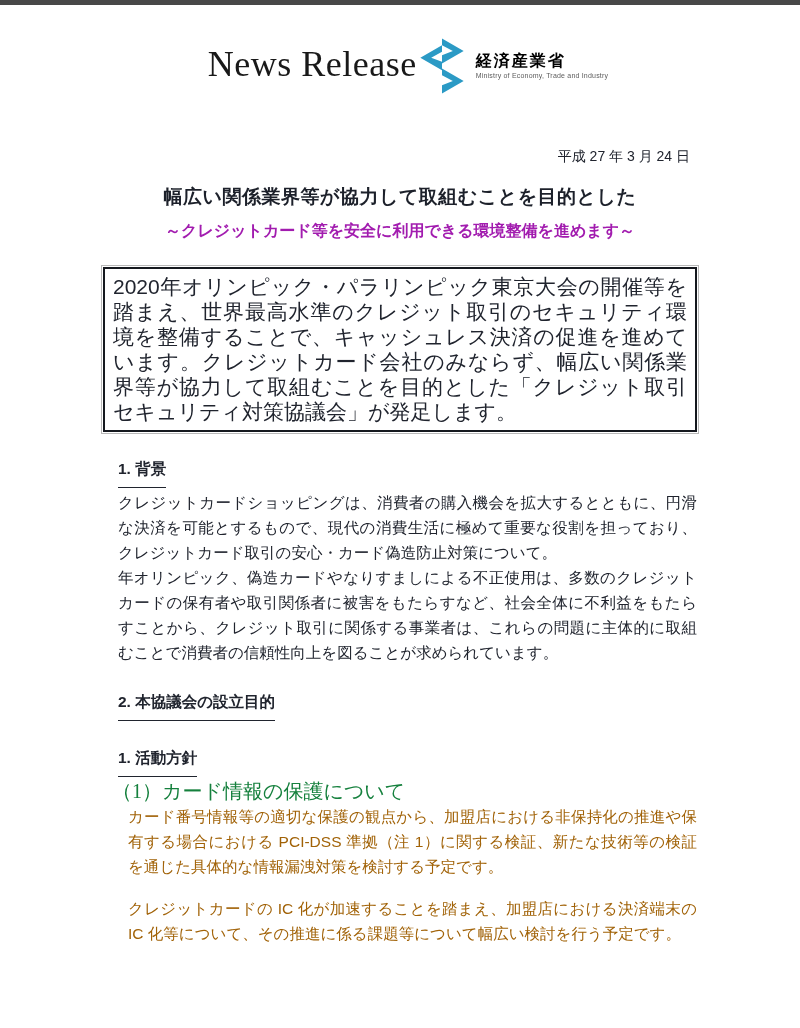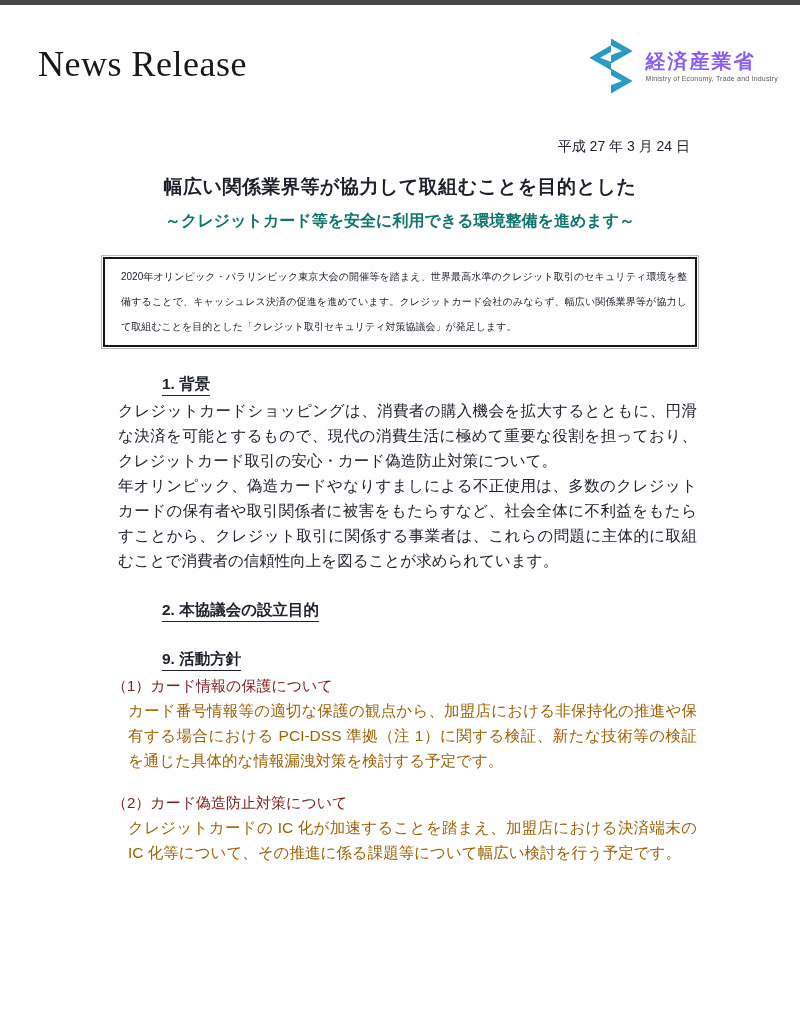--- a/index.html
+++ b/index.html
@@ -3,63 +3,63 @@
 <meta charset="utf-8">
 <style>
   html,body{margin:0;padding:0;}
   body{
     width:800px;height:1028px;background:#ffffff;
     font-family:"Liberation Sans",sans-serif;
     color:#222630;position:relative;overflow:hidden;
   }
   .top-bar{width:800px;height:5px;background:#484848;}
   .header{
-    display:flex;justify-content:space-between;align-items:flex-start;
+    display:flex;justify-content:center;align-items:flex-start;
     padding:30px 22px 0 38px;height:78px;
   }
   .news-release{
     font-family:"Liberation Serif",serif;
     font-size:36px;color:#191919;letter-spacing:.5px;margin-top:8px;
   }
   .logo{display:flex;align-items:center;gap:9px;margin-top:2px;}
   .logo-mark{width:50px;height:58px;display:inline-block;}
   .logo-text{display:flex;flex-direction:column;line-height:1.1;}
-  .logo-text .ja{font-size:20px;font-weight:bold;color:#8b5cf6;letter-spacing:2px;}
+  .logo-text .ja{font-size:16px;font-weight:bold;color:#000000;letter-spacing:2px;}
   .logo-text .en{font-size:7px;color:#5c5c5c;margin-top:3px;letter-spacing:.2px;}
   .content{width:594px;margin-left:103px;}
   .date{
-    text-align:right;font-size:14px;margin-top:25px;
+    text-align:right;font-size:14px;margin-top:35px;
     padding-right:7px;color:#20242e;
   }
   .title{
     font-size:19px;font-weight:bold;text-align:center;
     margin:18px 0 0 0;color:#1c202a;letter-spacing:.5px;
   }
   .subtitle{
     font-size:16px;font-weight:bold;text-align:center;
-    margin:11px 0 0 0;color:#0f766e;
+    margin:11px 0 0 0;color:#a21caf;
   }
   .summary-box{
     margin-top:25px;border:2px solid #15181e;outline:1px solid #b8b8b8;outline-offset:1px;
-    padding:5px 8px 6px 16px;font-size:10px;line-height:25px;
+    padding:5px 8px 6px 8px;font-size:21px;line-height:25px;
     text-align:justify;color:#20242e;
   }
   .section{margin-top:27px;}
   .sec-heading{
     font-size:15.5px;font-weight:bold;margin:0 0 2px 15px;color:#20242e;
   }
   .sec-heading span{
-    display:inline-block;border-bottom:1.5px solid #20242e;padding-bottom:0;margin-left:44px;
+    display:inline-block;border-bottom:1.5px solid #20242e;padding-bottom:7px;
   }
   .para{
     font-size:15.5px;line-height:25px;margin:0 0 0 15px;
     text-align:justify;color:#20242e;
   }
   .sub-label{
-    font-size:15px;line-height:25px;margin:0 0 0 9px;color:#7f1d1d;
+    font-size:20px;line-height:25px;margin:0 0 0 9px;color:#15803d;font-family:Liberation Serif, serif;
   }
   .sub-body{
     font-size:15.5px;line-height:25px;margin:0 0 0 25px;
     text-align:justify;color:#a16207;
   }
   .sub-block + .sub-block{margin-top:17px;}
 </style>
 </head>
 <body>
 
@@ -103,27 +103,26 @@
     </section>
 
     <section class="section">
       <h3 class="sec-heading">
         <span>2. 本協議会の設立目的</span>
       </h3>
     </section>
 
     <section class="section">
       <h3 class="sec-heading">
-        <span>9. 活動方針</span>
+        <span>1. 活動方針</span>
       </h3>
 
       <div class="sub-block">
         <p class="sub-label">（1）カード情報の保護について</p>
         <p class="sub-body">カード番号情報等の適切な保護の観点から、加盟店における非保持化の推進や保有する場合における PCI-DSS 準拠（注 1）に関する検証、新たな技術等の検証を通じた具体的な情報漏洩対策を検討する予定です。</p>
       </div>
 
       <div class="sub-block">
-        <p class="sub-label">（2）カード偽造防止対策について</p>
         <p class="sub-body">クレジットカードの IC 化が加速することを踏まえ、加盟店における決済端末の IC 化等について、その推進に係る課題等について幅広い検討を行う予定です。</p>
       </div>
     </section>
   </main>
 </div>
 
 </body></html>

